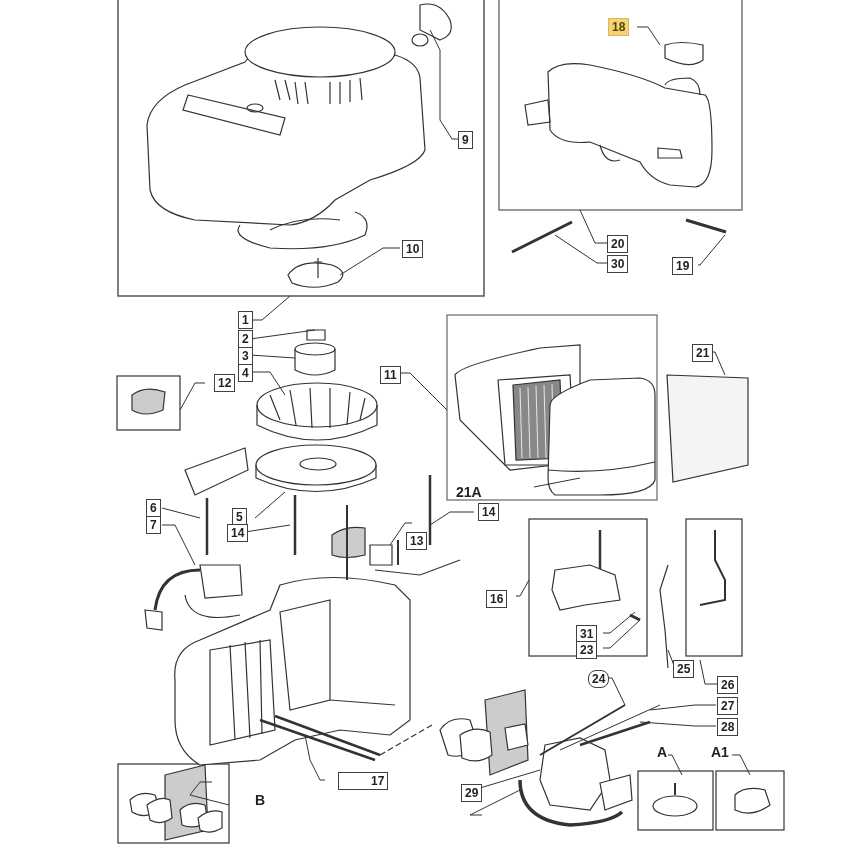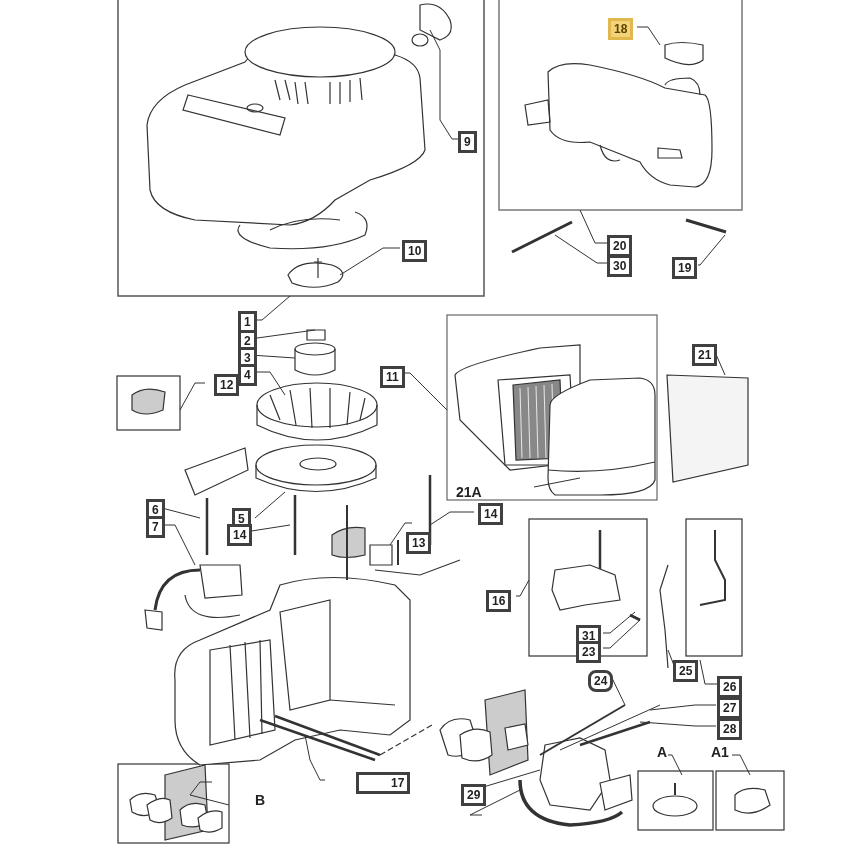--- a/index.html
+++ b/index.html
@@ -1,21 +1,21 @@
 <!DOCTYPE html>
 <html><head>
 <meta charset="utf-8">
 <style>
   html, body { margin: 0; padding: 0; background: #ffffff; }
   body { width: 847px; height: 861px; position: relative; overflow: hidden;
          font-family: "Liberation Sans", sans-serif; }
   #diagram { position: absolute; left: 0; top: 0; width: 847px; height: 861px; }
   .callout { position: absolute; font-family: "Liberation Sans", sans-serif;
              font-weight: bold; font-size: 12px; color: #222; line-height: 1;
-             padding: 2px 3px; background: #fff; border: 3px solid #404040;
+             padding: 2px 3px; background: #fff; border: 1px solid #404040;
              cursor: pointer; white-space: nowrap; }
   .callout.plain { border: none; background: transparent; padding: 0; font-size: 14px; }
   .callout.highlight { background: #f3d27a; border-color: #e0b84d; color: #5a4400; }
 </style>
 </head>
 <body>
 
 <svg id="diagram" viewBox="0 0 847 861" xmlns="http://www.w3.org/2000/svg">
   <g fill="none" stroke="#333" stroke-width="1.2">
 
@@ -189,21 +189,21 @@
 <span class="callout" style="left:146px;top:516px;">7</span>
 <span class="callout" style="left:458px;top:131px;">9</span>
 <span class="callout" style="left:402px;top:240px;">10</span>
 <span class="callout" style="left:380px;top:366px;">11</span>
 <span class="callout" style="left:202px;top:374px;margin-left:12px;">12</span>
 <span class="callout" style="left:406px;top:532px;">13</span>
 <span class="callout" style="left:227px;top:524px;">14</span>
 <span class="callout" style="left:478px;top:503px;">14</span>
 <span class="callout" style="left:461px;top:784px;text-decoration:underline;">15</span>
 <span class="callout" style="left:486px;top:590px;">16</span>
-<span class="callout" style="left:356px;top:772px;padding-left:32px;">17</span>
+<span class="callout" style="left:338px;top:772px;padding-left:32px;">17</span>
 <span class="callout highlight" style="left:608px;top:18px;">18</span>
 <span class="callout" style="left:672px;top:257px;">19</span>
 <span class="callout" style="left:607px;top:235px;">20</span>
 <span class="callout" style="left:692px;top:344px;">21</span>
 <span class="callout plain" style="left:456px;top:485px;">21A</span>
 <span class="callout" style="left:576px;top:625px;">31</span>
 <span class="callout" style="left:576px;top:641px;">23</span>
 <span class="callout" style="left:588px;top:670px;border-radius:8px;">24</span>
 <span class="callout" style="left:673px;top:660px;">25</span>
 <span class="callout" style="left:717px;top:676px;">26</span>

